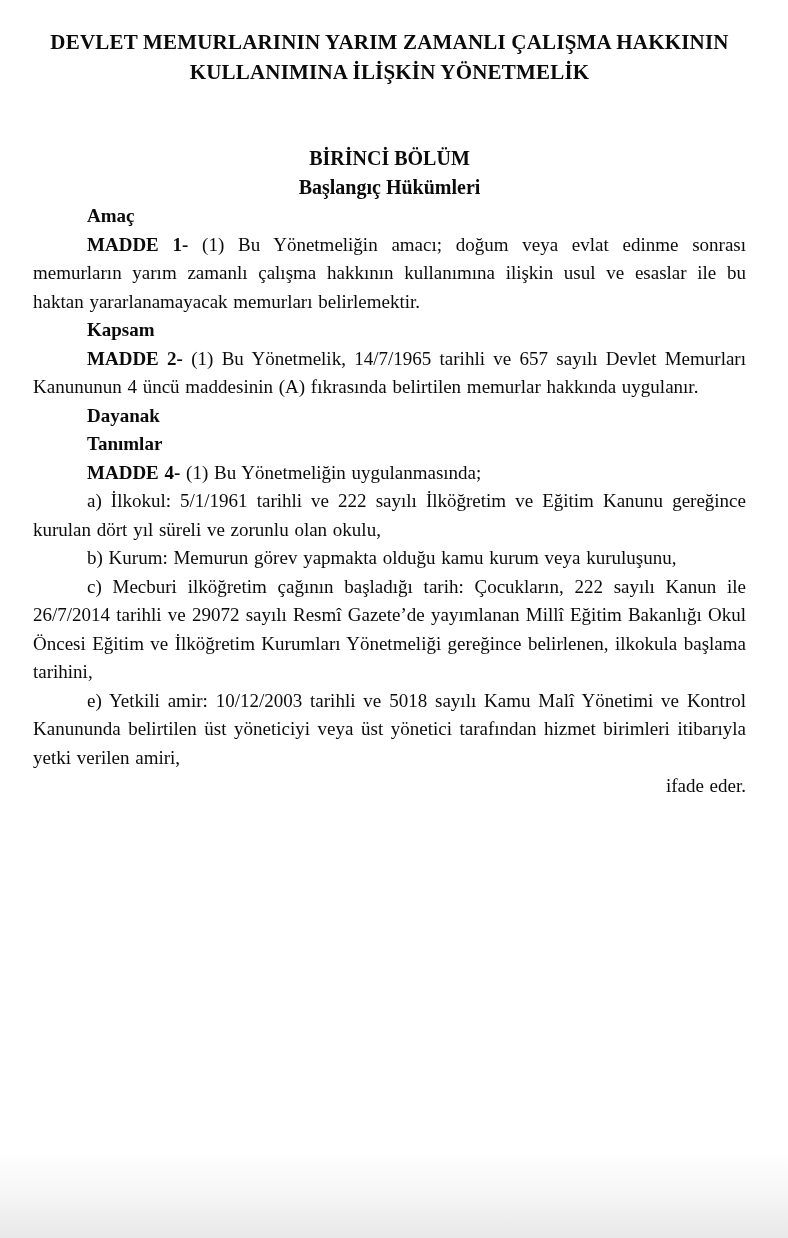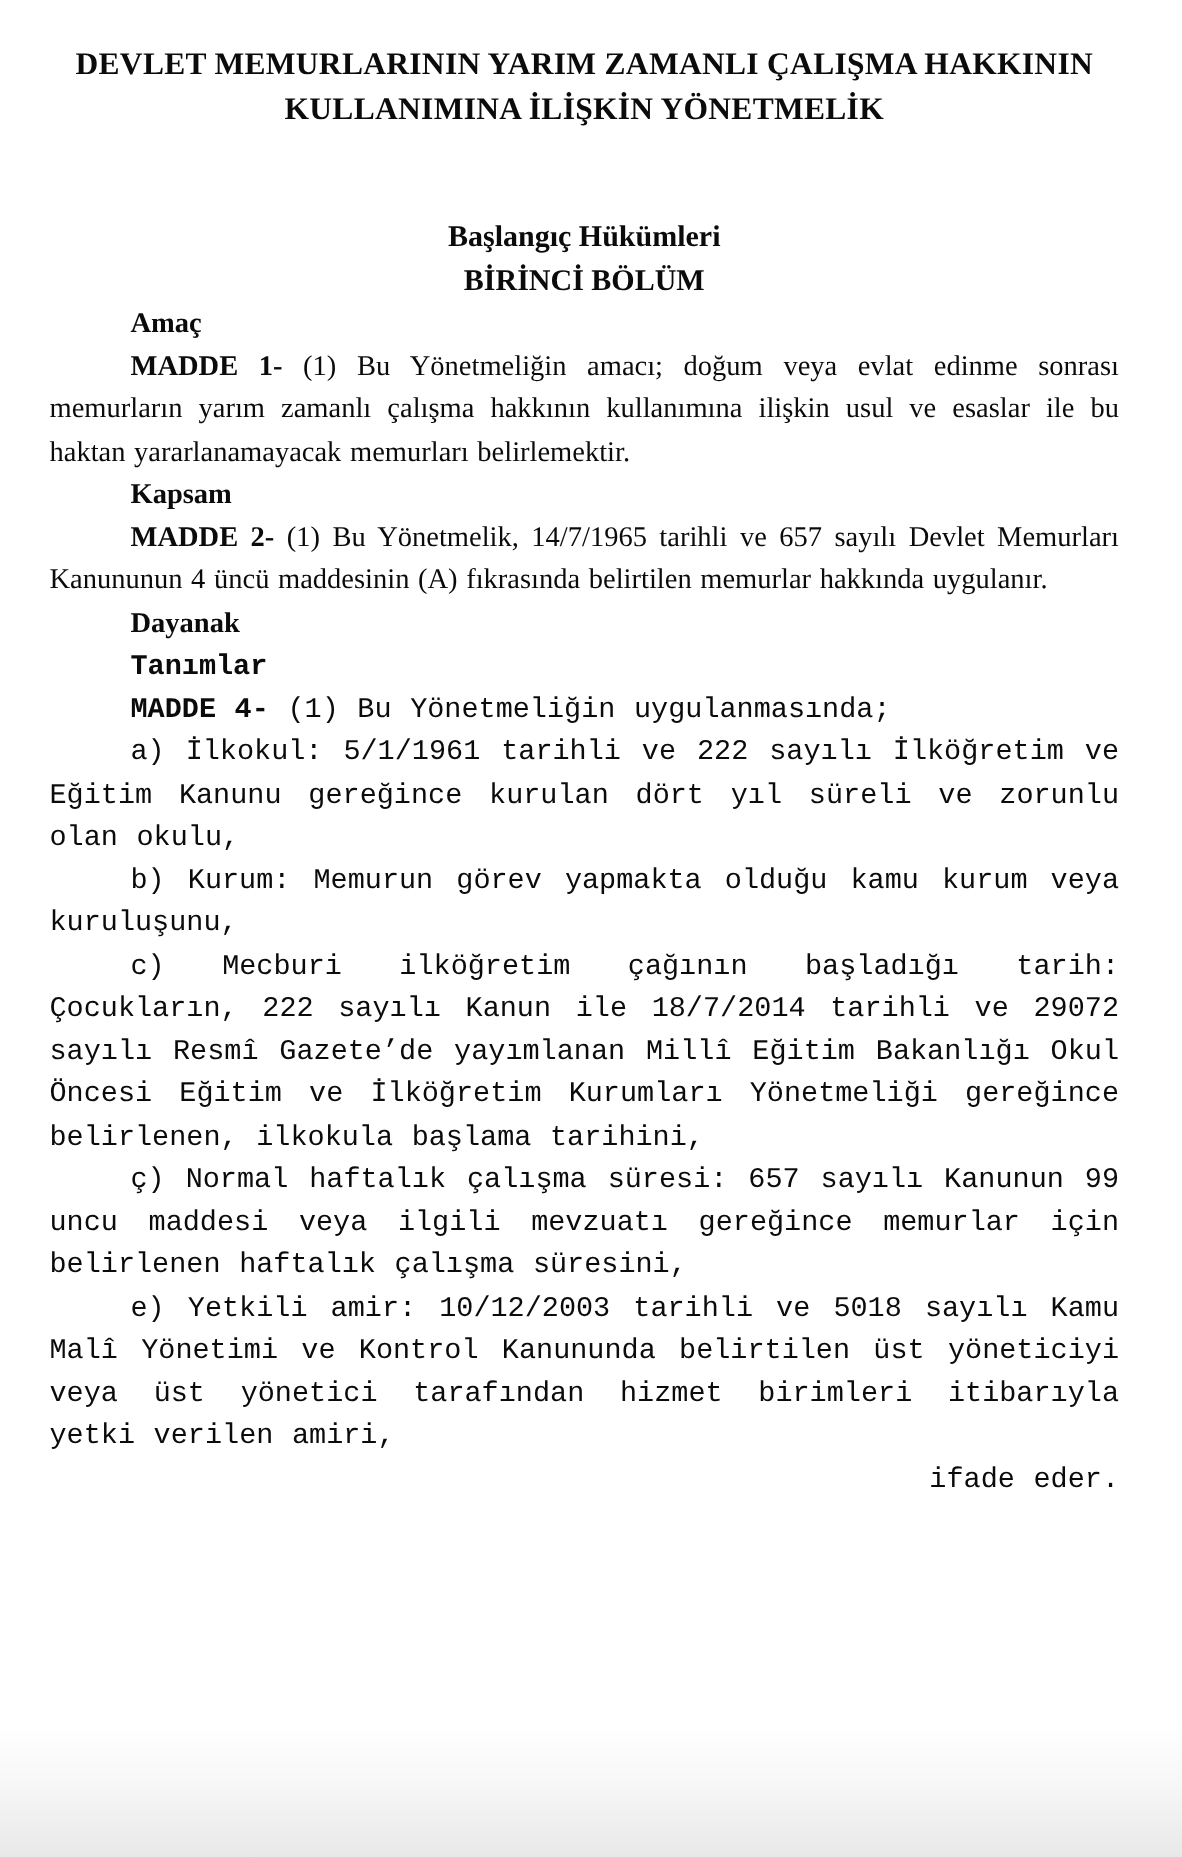--- a/index.html
+++ b/index.html
@@ -33,21 +33,21 @@
     margin-top: 57px;
     text-align: center;
     font-weight: bold;
     font-size: 20px;
     line-height: 29px;
   }
   section.doc-section { margin: 0; }
   .sec-amac     { margin-top: 55px; }
   .sec-kapsam   { margin-top: 44px; }
   .sec-dayanak  { margin-top: 44px; }
-  .sec-tanimlar { margin-top: 38px; font-family: Liberation Mono, monospace; }
+  .sec-tanimlar { margin-top: 38px; }
   .sec-heading {
     margin: 0;
     font-weight: bold;
     font-size: 19px;
     line-height: 28.5px;
     text-indent: 54px;
   }
   .par {
     margin: 0;
     font-size: 19px;
@@ -75,22 +75,22 @@
 <body>
 
 <div class="page">
 
   <h1 class="doc-title">
     <span>DEVLET MEMURLARININ YARIM ZAMANLI ÇALIŞMA HAKKININ</span><br>
     <span>KULLANIMINA İLİŞKİN YÖNETMELİK</span>
   </h1>
 
   <div class="chapter">
+    <div>BİRİNCİ BÖLÜM</div>
     <div>Başlangıç Hükümleri</div>
-    <div>BİRİNCİ BÖLÜM</div>
   </div>
 
   <section class="doc-section sec-amac">
     <p class="sec-heading">Amaç</p>
     <p class="par"><b>MADDE 1-</b><span> (1) Bu Yönetmeliğin amacı; doğum veya evlat edinme sonrası memurların yarım zamanlı çalışma hakkının kullanımına ilişkin usul ve esaslar ile bu haktan yararlanamayacak memurları belirlemektir.</span></p>
   </section>
 
   <section class="doc-section sec-kapsam">
     <p class="sec-heading">Kapsam</p>
     <p class="par"><b>MADDE 2-</b><span> (1) Bu Yönetmelik, 14/7/1965 tarihli ve 657 sayılı Devlet Memurları Kanununun 4 üncü maddesinin (A) fıkrasında belirtilen memurlar hakkında uygulanır.</span></p>
@@ -98,20 +98,19 @@
 
   <section class="doc-section sec-dayanak">
     <p class="sec-heading">Dayanak</p>
   </section>
 
   <section class="doc-section sec-tanimlar">
     <p class="sec-heading">Tanımlar</p>
     <p class="par"><b>MADDE 4-</b><span> (1) Bu Yönetmeliğin uygulanmasında;</span></p>
     <p class="par"><span>a) İlkokul: 5/1/1961 tarihli ve 222 sayılı İlköğretim ve Eğitim Kanunu gereğince kurulan dört yıl süreli ve zorunlu olan okulu,</span></p>
     <p class="par"><span>b) Kurum: Memurun görev yapmakta olduğu kamu kurum veya kuruluşunu,</span></p>
-    <p class="par"><span>c) Mecburi ilköğretim çağının başladığı tarih: Çocukların, 222 sayılı Kanun ile 18/7/2014 tarihli ve 29072 sayılı Resmî Gazete’de yayımlanan Millî Eğitim Bakanlığı Okul Öncesi Eğitim ve İlköğretim Kurumları Yönetmeliği gereğince belirlenen, ilkokula başlama tarihini,</span></p>
-    <p class="par"><span>ç) Normal haftalık çalışma süresi: 657 sayılı Kanunun 99 uncu maddesi veya ilgili mevzuatı gereğince memurlar için belirlenen haftalık çalışma süresini,</span></p>
+    <p class="par"><span>c) Mecburi ilköğretim çağının başladığı tarih: Çocukların, 222 sayılı Kanun ile 26/7/2014 tarihli ve 29072 sayılı Resmî Gazete’de yayımlanan Millî Eğitim Bakanlığı Okul Öncesi Eğitim ve İlköğretim Kurumları Yönetmeliği gereğince belirlenen, ilkokula başlama tarihini,</span></p>
     <p class="par"><span>e) Yetkili amir: 10/12/2003 tarihli ve 5018 sayılı Kamu Malî Yönetimi ve Kontrol Kanununda belirtilen üst yöneticiyi veya üst yönetici tarafından hizmet birimleri itibarıyla yetki verilen amiri,</span></p>
     <p class="par no-justify"><span>ifade eder.</span></p>
   </section>
 
   <div class="scan-shade"></div>
 </div>
 
 </body></html>

